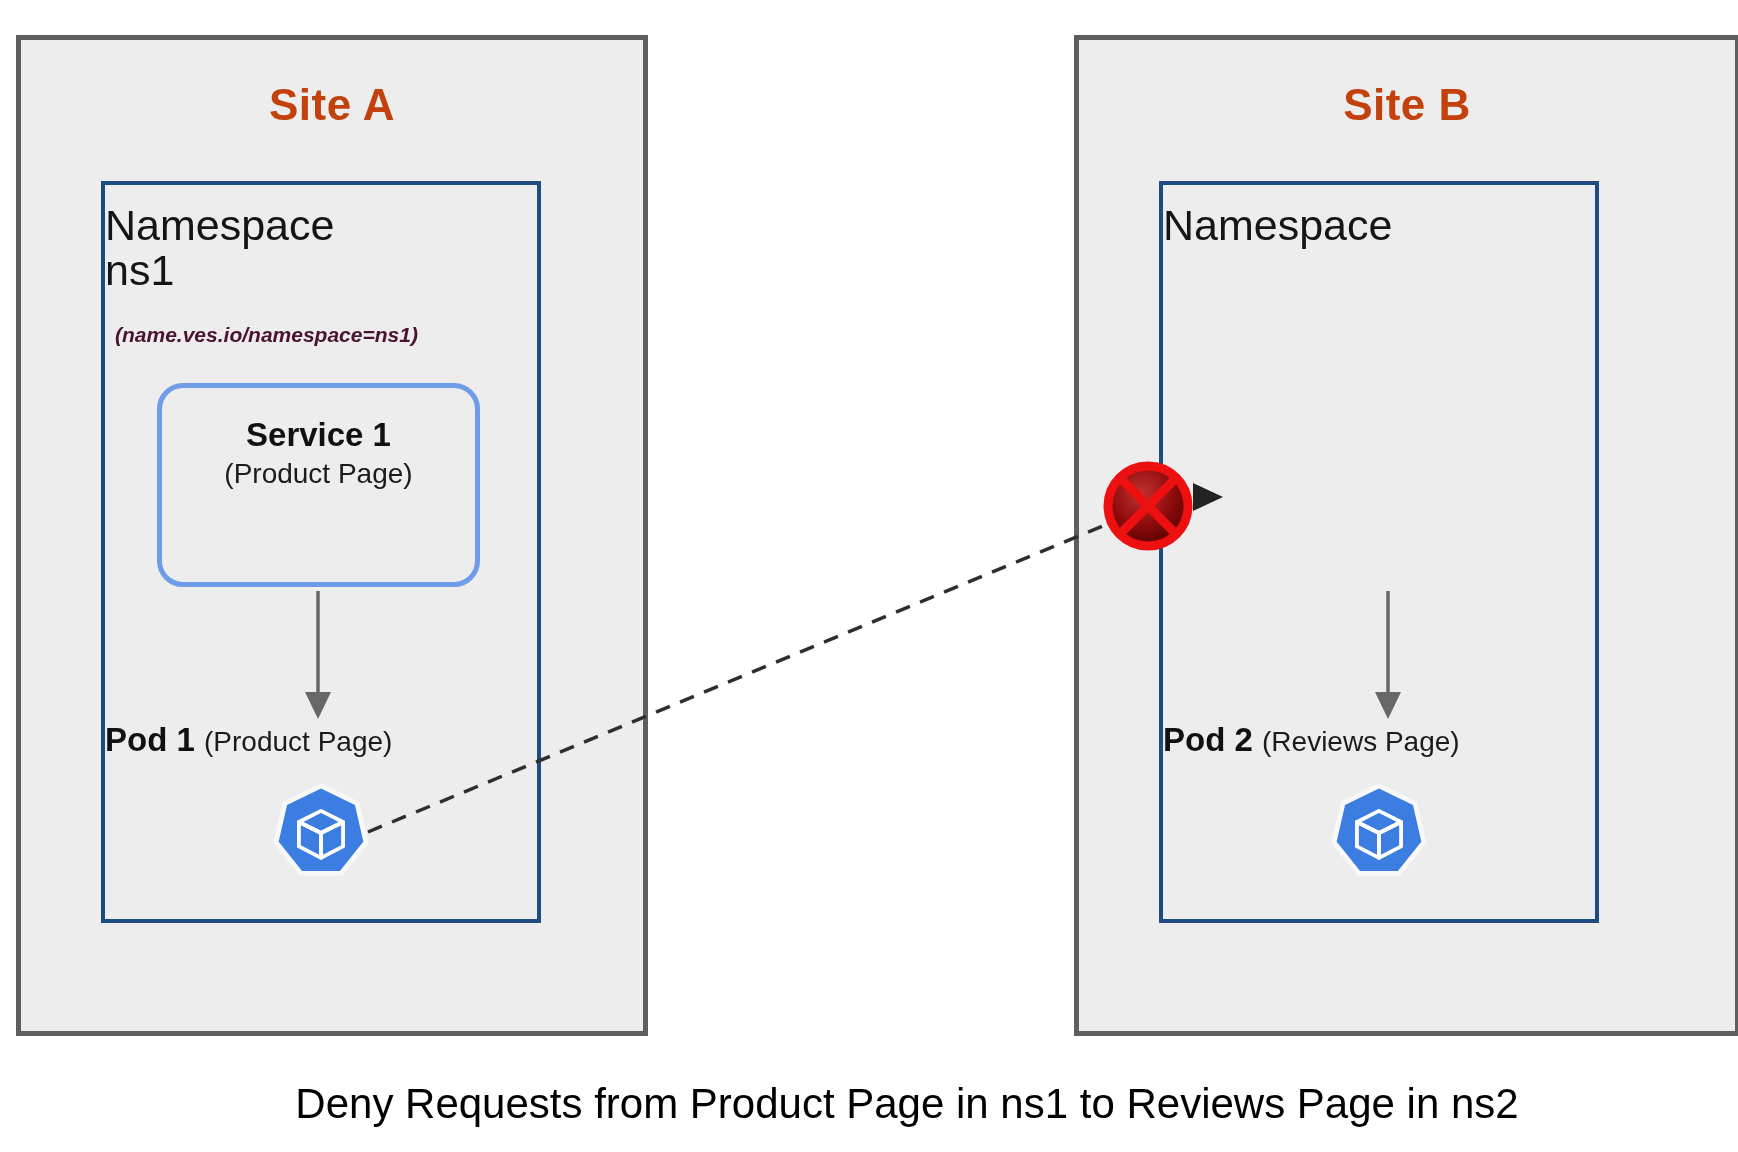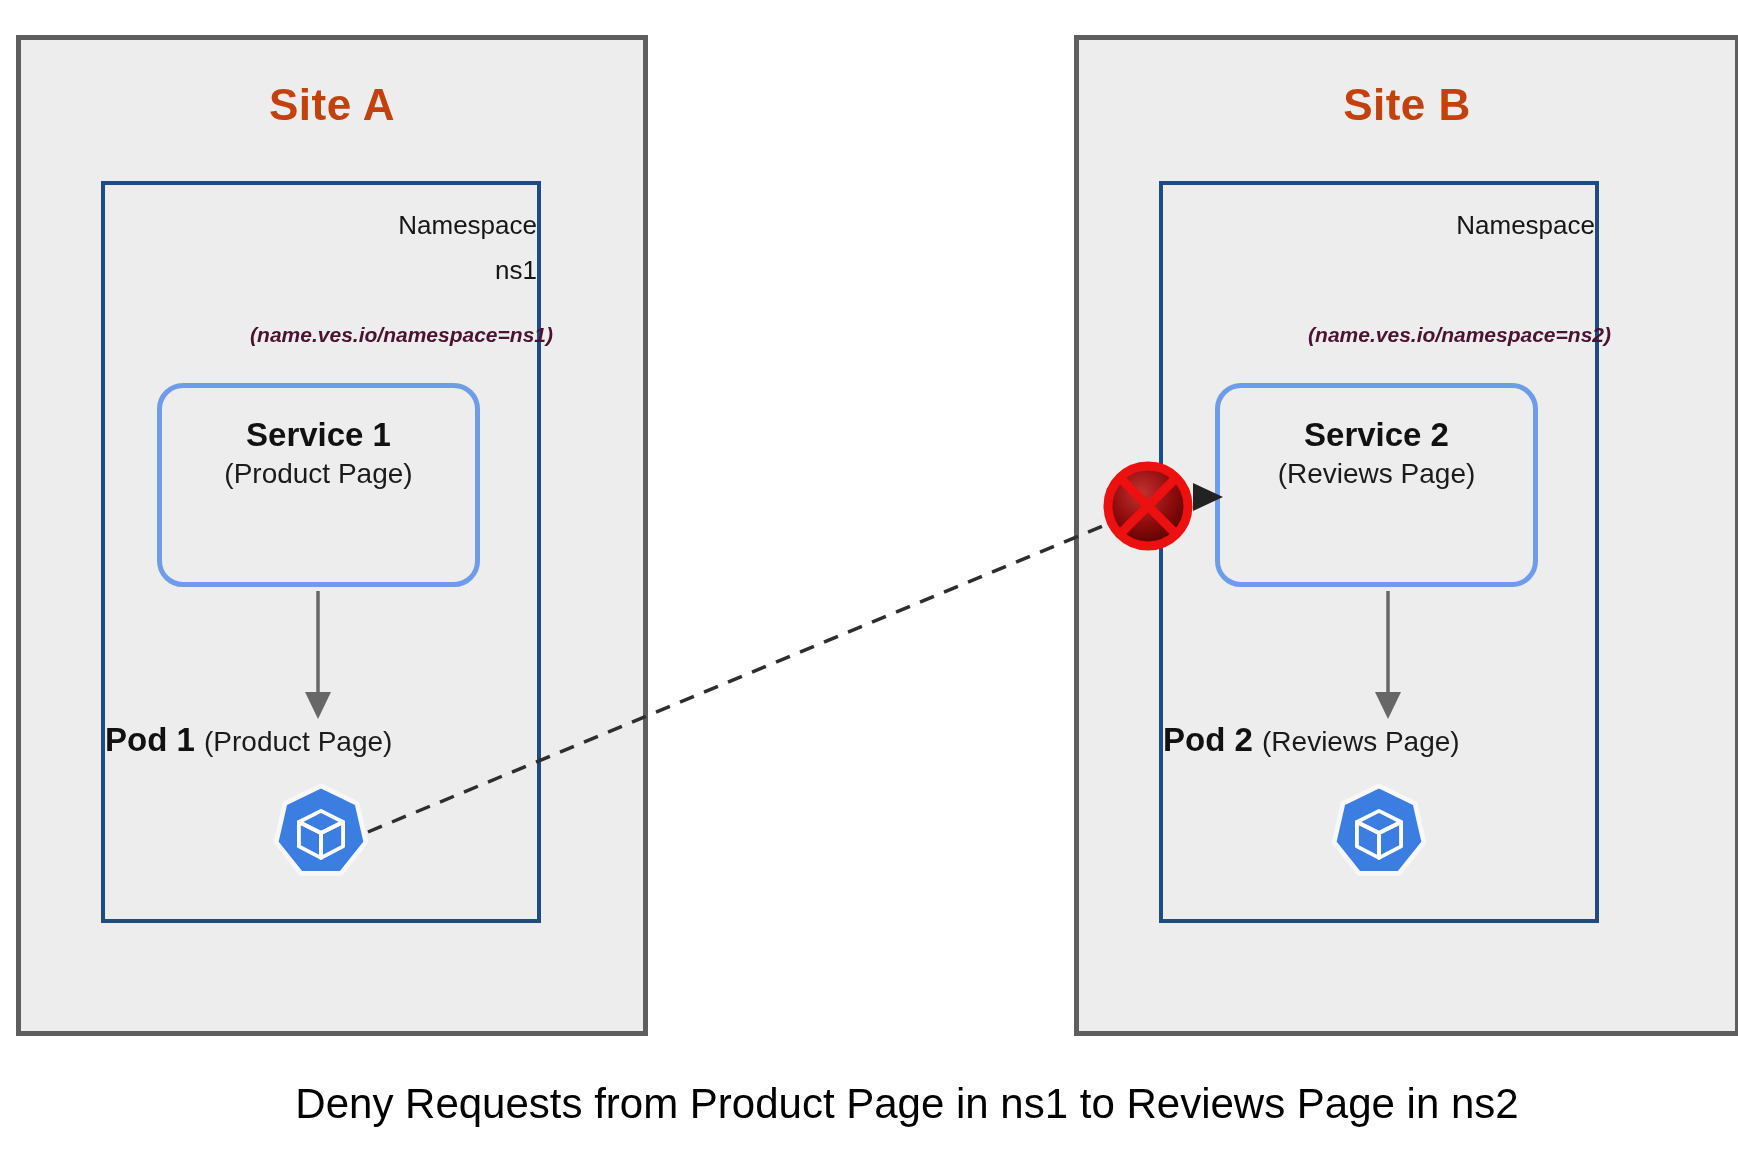--- a/index.html
+++ b/index.html
@@ -15,25 +15,25 @@
   .site-b{left:1074px;padding-left:34px;}
   .site-title{
     position:absolute;top:40px;left:0;width:100%;text-align:center;
     font-size:44px;font-weight:700;color:#c2410c;letter-spacing:0.5px;
   }
   .ns-box{
     position:absolute;top:141px;left:80px;width:432px;height:734px;
     border:4px solid #1e4c80;background:#ededed;
   }
   .ns-title{
-    position:absolute;top:18px;left:0;width:100%;text-align:right;
-    font-size:26px;line-height:45px;color:#151515;
+    position:absolute;top:18px;left:0;width:100%;text-align:left;
+    font-size:43px;line-height:45px;color:#151515;
   }
   .ns-label{
-    position:absolute;top:138px;left:16px;width:100%;text-align:right;
+    position:absolute;top:138px;left:10px;width:100%;text-align:left;
     font-size:21px;font-weight:700;font-style:italic;color:#4a1331;
   }
   .service-box{
     position:absolute;left:52px;top:198px;width:313px;height:194px;
     border:5px solid #6f9ce8;border-radius:26px;background:#ededed;
     text-align:center;
   }
   .service-name{margin-top:28px;font-size:33px;font-weight:700;color:#111;}
   .service-sub{margin-top:4px;font-size:28px;color:#1b1b1b;}
   .pod-label{
@@ -89,26 +89,21 @@
     </div>
   </div>
 
   <div class="site-box site-b">
     <div class="site-title">Site B</div>
 
     <div class="ns-box">
       <div class="ns-title">
         <div>Namespace</div>
       </div>
-      <div class="ns-label">(name.ves.io/namespace=ns2)</div>
 
-      <div class="service-box">
-        <div class="service-name">Service 2</div>
-        <div class="service-sub">(Reviews Page)</div>
-      </div>
 
       <div class="pod-label">
         <span class="pod-name">Pod 2 </span>
         <span>(Reviews Page)</span>
       </div>
 
       <div class="pod-icon-wrap">
         <svg viewBox="0 0 100 104" width="96" height="100">
           <polygon points="50,4 12.5,22.1 3.2,62.7 29.2,95.2 70.8,95.2 96.8,62.7 87.5,22.1" fill="#3b7de0" stroke="#f8f8f8" stroke-width="5" stroke-linejoin="round"></polygon>
           <polygon points="50,30 73,41.5 50,53 27,41.5" fill="none" stroke="#ffffff" stroke-width="4" stroke-linejoin="round"></polygon>

